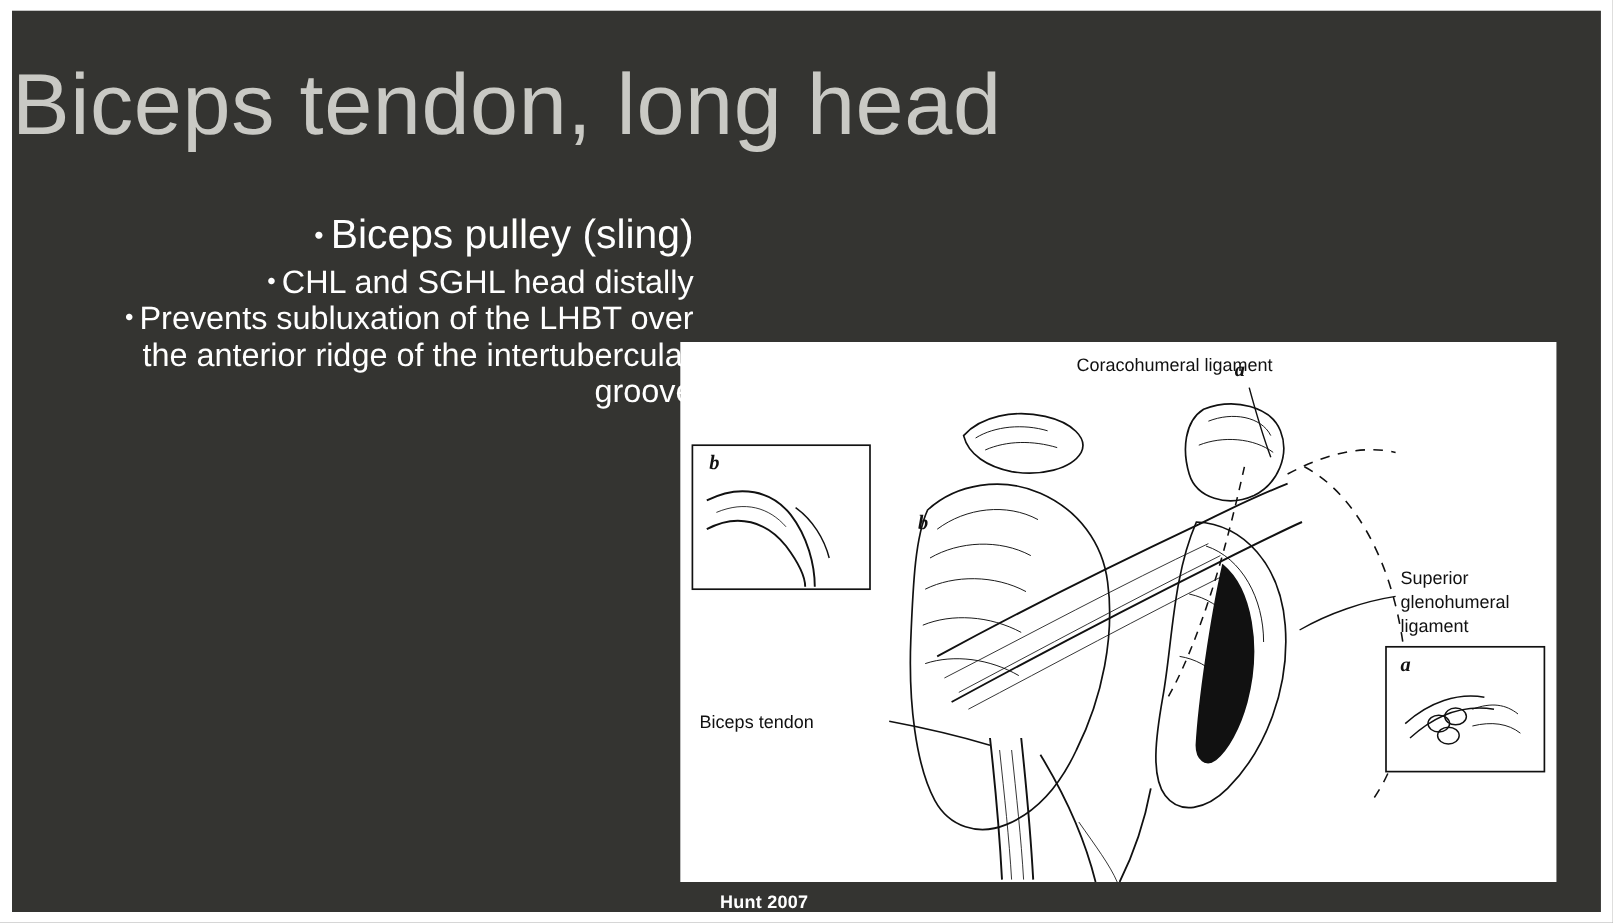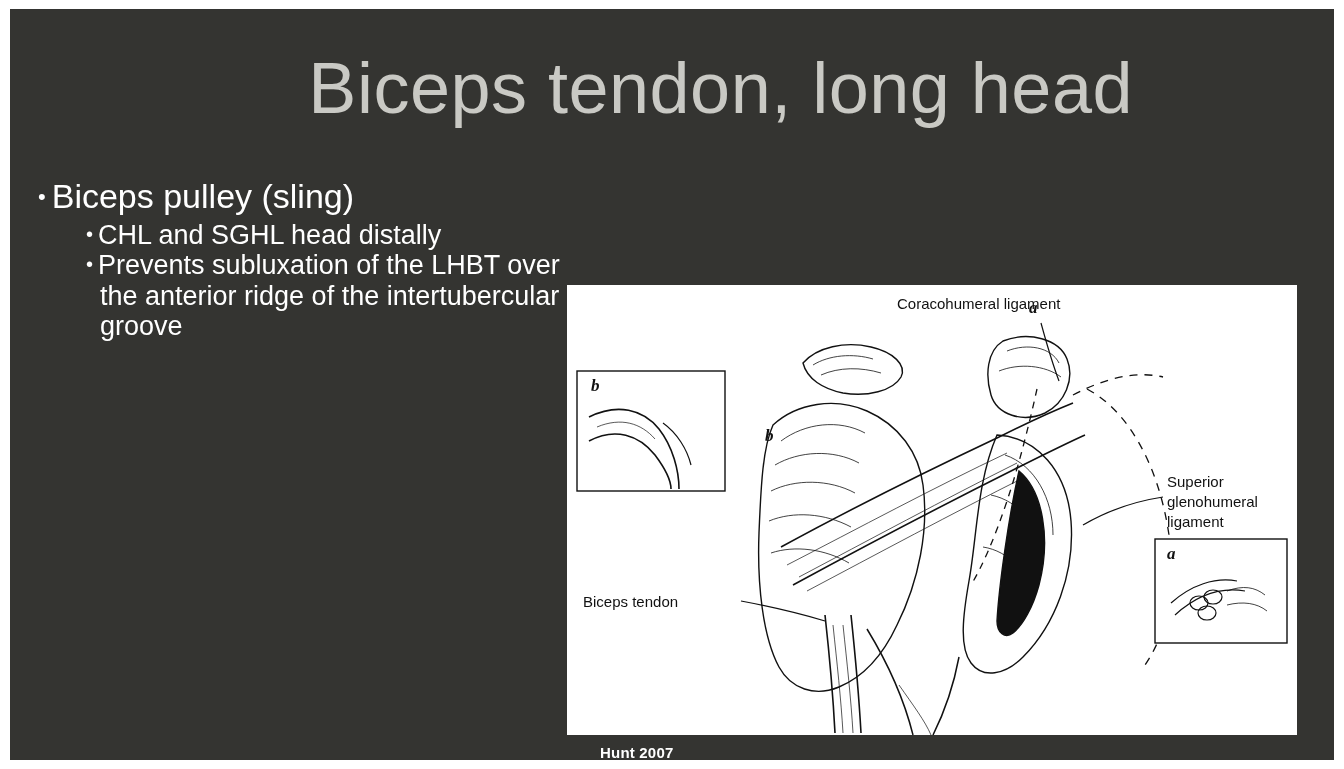--- a/index.html
+++ b/index.html
@@ -31,35 +31,36 @@
     width: 1324px;
     height: 751px;
     background: #343431;
   }
 
   .title {
     position: absolute;
     left: 0;
     top: 42px;
     width: 1123px;
-    text-align: right;
+    text-align: left;
     color: #c9c9c4;
     font-size: 72px;
     font-weight: 400;
     letter-spacing: 0.5px;
     line-height: 1.05;
     white-space: nowrap;
   }
 
   .body-text {
     position: absolute;
     left: 28px;
     top: 168px;
     width: 540px;
     color: #ffffff;
+    text-align: right;
   }
   .bullet-l1 {
     font-size: 34px;
     line-height: 1.15;
     white-space: nowrap;
     margin-bottom: 4px;
   }
   .bullet-l1 .dot {
     font-size: 22px;
     vertical-align: 4px;

